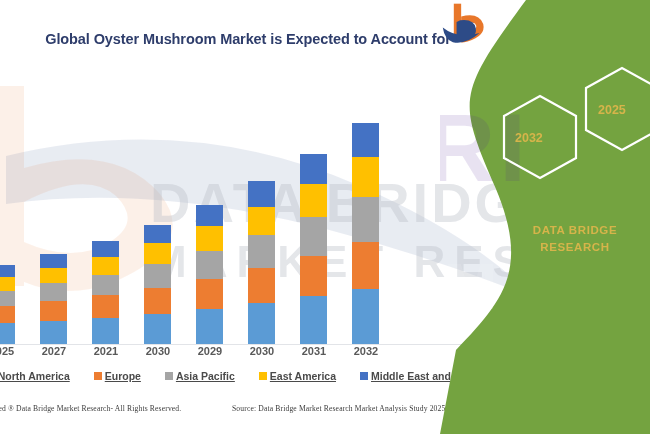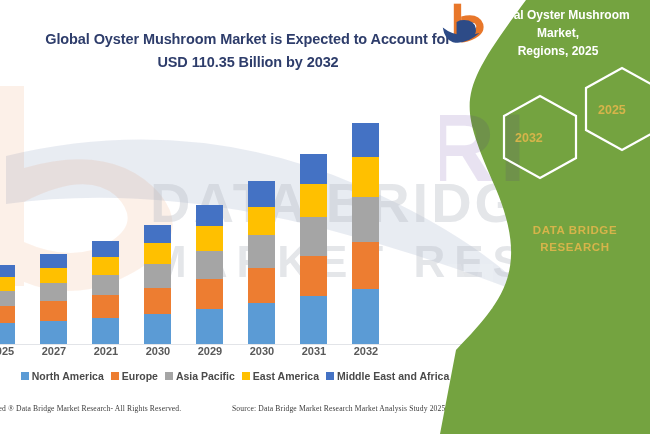--- a/index.html
+++ b/index.html
@@ -103,25 +103,26 @@
   }
 
   
   .legend {
     position: absolute;
     left: 0; top: 370px;
     width: 470px;
     display: flex;
     justify-content: center;
     align-items: center;
-    gap: 7px;
+    gap: 24px;
     font-size: 10.5px;
     font-weight: 700;
     color: #4a4a4a;
     white-space: nowrap;
+    text-decoration: underline;
   }
   .lg-item { display: flex; align-items: center; gap: 3px; }
   .lg-sw { width: 8px; height: 8px; flex: 0 0 8px; }
 
   
   .footer {
     position: absolute;
     left: 0; top: 404px;
     width: 500px;
     font-family: "Liberation Serif", serif;
@@ -214,21 +215,20 @@
     <path d="M6 26 Q190 -18 360 56 Q474 106 534 168 Q430 126 322 98 Q150 54 6 74 Z" fill="#2d4b87"></path>
   </svg>
 
   <div class="wm-text">
     <div>DATA BRIDGE</div>
     <div class="l2">MARKET RESEARCH</div>
   </div>
 
   <div class="title">
     <span>Global Oyster Mushroom Market is Expected to Account for</span><br>
-    <span>USD 110.35 Billion by 2032</span>
   </div>
 
   <div class="chart">
     <div class="plot" id="plot">
       <div class="axis-line"></div>
     <div class="bar-group" style="left: -12px;">
           <div class="seg" style="height: 20.5592px; background: rgb(91, 155, 213);"></div>
           <div class="seg" style="height: 17.2697px; background: rgb(237, 125, 49);"></div>
           <div class="seg" style="height: 15.625px; background: rgb(165, 165, 165);"></div>
           <div class="seg" style="height: 13.9803px; background: rgb(255, 192, 0);"></div>
@@ -326,24 +326,20 @@
   </div>
 
   <div class="green-panel">
     <svg viewBox="0 0 210 434" preserveAspectRatio="none">
       <path d="M210 0 L86 0 C18 92 18 100 52 180 C92 268 64 300 16 350 L0 434 L210 434 Z" fill="#74a340"></path>
     </svg>
 
     <div class="gp-wm">RI</div>
     <div class="gp-wm2">M</div>
 
-    <div class="gp-title">
-      <span>Global Oyster Mushroom Market,</span><br>
-      <span>Regions, 2025</span>
-    </div>
 
     <svg class="hexwrap" viewBox="0 0 210 434">
       <polygon points="64,116 100,96 136,116 136,158 100,178 64,158" fill="none" stroke="#ffffff" stroke-width="2.2"></polygon>
       <polygon points="146,88 182,68 218,88 218,130 182,150 146,130" fill="none" stroke="#ffffff" stroke-width="2.2"></polygon>
     </svg>
     <div class="hex-label hex-1">2032</div>
     <div class="hex-label hex-2">2025</div>
 
     <div class="gp-brand">
       <span>DATA BRIDGE</span><br>

